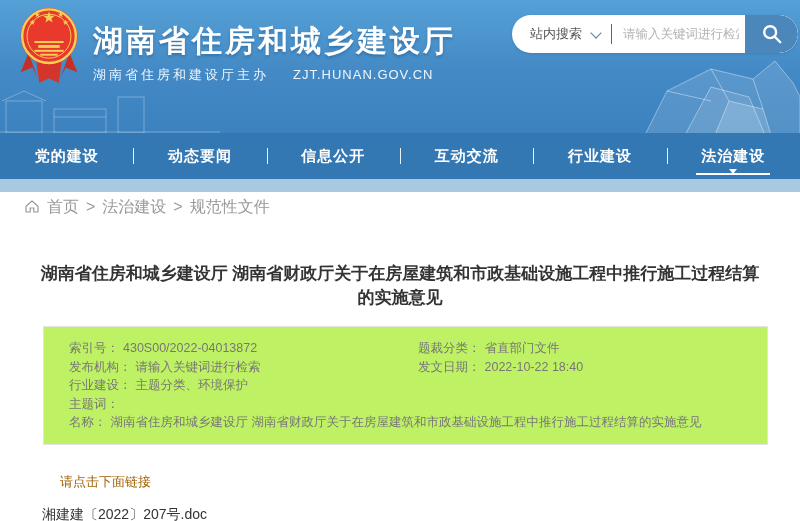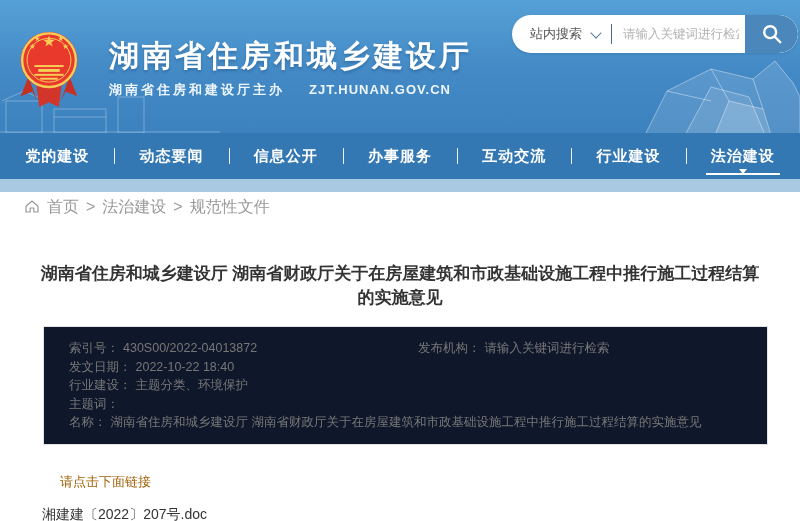--- a/index.html
+++ b/index.html
@@ -12,28 +12,28 @@
 
   
   .banner{
     position:relative;height:133px;
     background:linear-gradient(180deg,#55a0d6 0%,#4389c5 55%,#3c82bf 100%);
     overflow:hidden;
   }
   .banner-art{position:absolute;pointer-events:none;}
   .art-right{right:0;bottom:-2px;}
   .art-left{left:0;bottom:0;}
-  .brand{position:absolute;left:18px;top:28px;display:flex;align-items:center;gap:16px;}
+  .brand{position:absolute;left:18px;top:4px;display:flex;align-items:flex-end;}
   .emblem{width:62px;height:80px;flex:0 0 auto;}
   .brand-text{margin-left:13px;}
   .site-title{
     margin:1px 0 0;font-size:30px;line-height:34px;color:#fff;font-weight:bold;
     letter-spacing:3px;text-shadow:0 2px 3px rgba(10,50,90,.30);white-space:nowrap;
   }
-  .site-sub{margin-top:8px;font-size:13px;color:#eef6fd;font-weight:bold;letter-spacing:3px;white-space:nowrap;}
+  .site-sub{margin-top:8px;font-size:13px;color:#eef6fd;font-weight:normal;letter-spacing:3px;white-space:nowrap;}
   .site-url{margin-left:24px;letter-spacing:1px;}
 
   .search{
     position:absolute;left:512px;top:15px;width:286px;height:38px;
     background:#fff;border-radius:19px;display:flex;align-items:center;overflow:hidden;
     box-shadow:0 1px 3px rgba(20,60,100,.18);
   }
   .search-scope{display:flex;align-items:center;padding:0 11px 0 18px;font-size:13px;color:#555;cursor:pointer;flex:0 0 auto;}
   .chevron{width:7px;height:7px;border-right:1.5px solid #5b7e9e;border-bottom:1.5px solid #5b7e9e;transform:rotate(45deg);margin:-3px 0 0 10px;}
   .search-divider{width:1px;height:20px;background:#49688a;flex:0 0 auto;}
@@ -68,21 +68,21 @@
   .breadcrumb .home-icon{margin-right:8px;margin-top:-1px;}
   .breadcrumb a{color:#999;text-decoration:none;cursor:pointer;}
   .breadcrumb .sep{margin:0 7px;color:#999;}
 
   
   .article-title{
     width:732px;margin:40px auto 0;text-align:center;
     font-size:17px;line-height:24px;color:#333;font-weight:bold;
   }
   .meta-box{
-    margin:16px 32px 0 43px;border:1px solid #e3e3e3;background:#0f172a;
+    margin:16px 32px 0 43px;border:1px solid #e3e3e3;background:#bef264;
     padding:12px 0 12px 25px;
   }
   .meta-grid{display:grid;grid-template-columns:1fr 1fr;}
   .meta-item{font-size:12.5px;line-height:18.5px;color:#777;white-space:nowrap;}
   .meta-item.span2{grid-column:1/3;}
   .m-label{color:#777;}
   .m-value{color:#777;margin-left:4px;}
   .link-hint{margin:28px 0 0 60px;font-size:13px;color:#a16207;}
   .attachment{display:inline-block;margin:15px 0 0 42px;font-size:14px;color:#333;text-decoration:none;cursor:pointer;}
 </style>
@@ -167,23 +167,20 @@
       <li>
           <span class="nav-label">党的建设</span>
         </li>
       <li>
           <span class="nav-label">动态要闻</span>
         </li>
       <li>
           <span class="nav-label">信息公开</span>
         </li>
       <li>
-          <span class="nav-label">办事服务</span>
-        </li>
-      <li>
           <span class="nav-label">互动交流</span>
         </li>
       <li>
           <span class="nav-label">行业建设</span>
         </li>
       <li class="active">
           <span class="nav-label">法治建设</span>
         </li>
     </ul>
   </nav>
@@ -202,20 +199,23 @@
 
   <main class="content">
     <h2 class="article-title">湖南省住房和城乡建设厅 湖南省财政厅关于在房屋建筑和市政基础设施工程中推行施工过程结算的实施意见</h2>
 
     <div class="meta-box">
       <div class="meta-grid">
         <div class="meta-item">
           <span class="m-label">索引号：</span><span class="m-value">430S00/2022-04013872</span>
         </div>
         <div class="meta-item">
+          <span class="m-label">题裁分类：</span><span class="m-value">省直部门文件</span>
+        </div>
+        <div class="meta-item">
           <span class="m-label">发布机构：</span><span class="m-value">请输入关键词进行检索</span>
         </div>
         <div class="meta-item">
           <span class="m-label">发文日期：</span><span class="m-value">2022-10-22 18:40</span>
         </div>
         <div class="meta-item span2">
           <span class="m-label">行业建设：</span><span class="m-value">主题分类、环境保护</span>
         </div>
         <div class="meta-item span2">
           <span class="m-label">主题词：</span><span class="m-value"></span>

